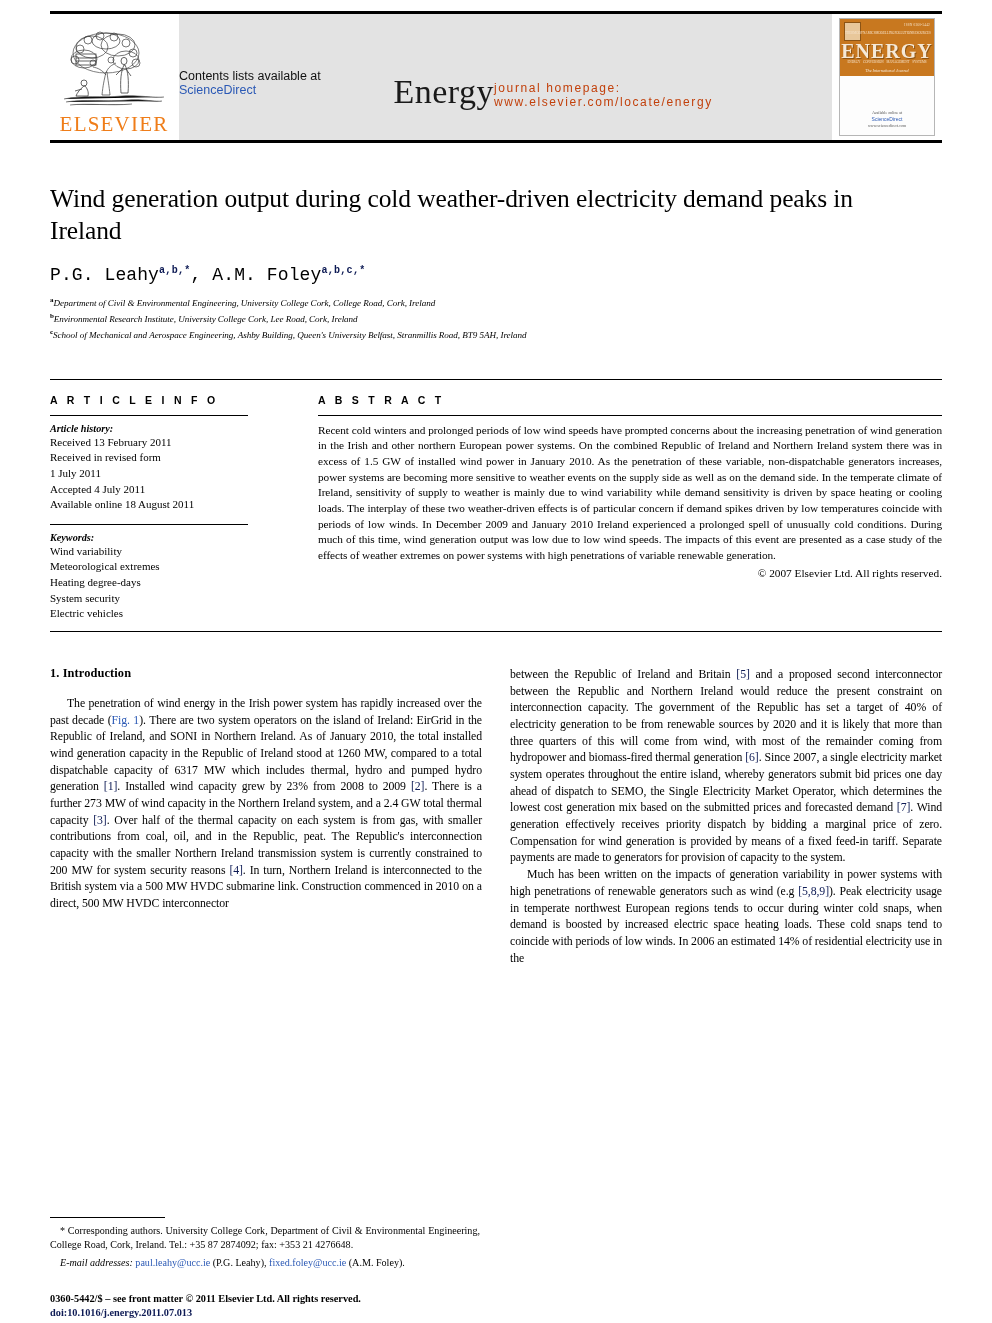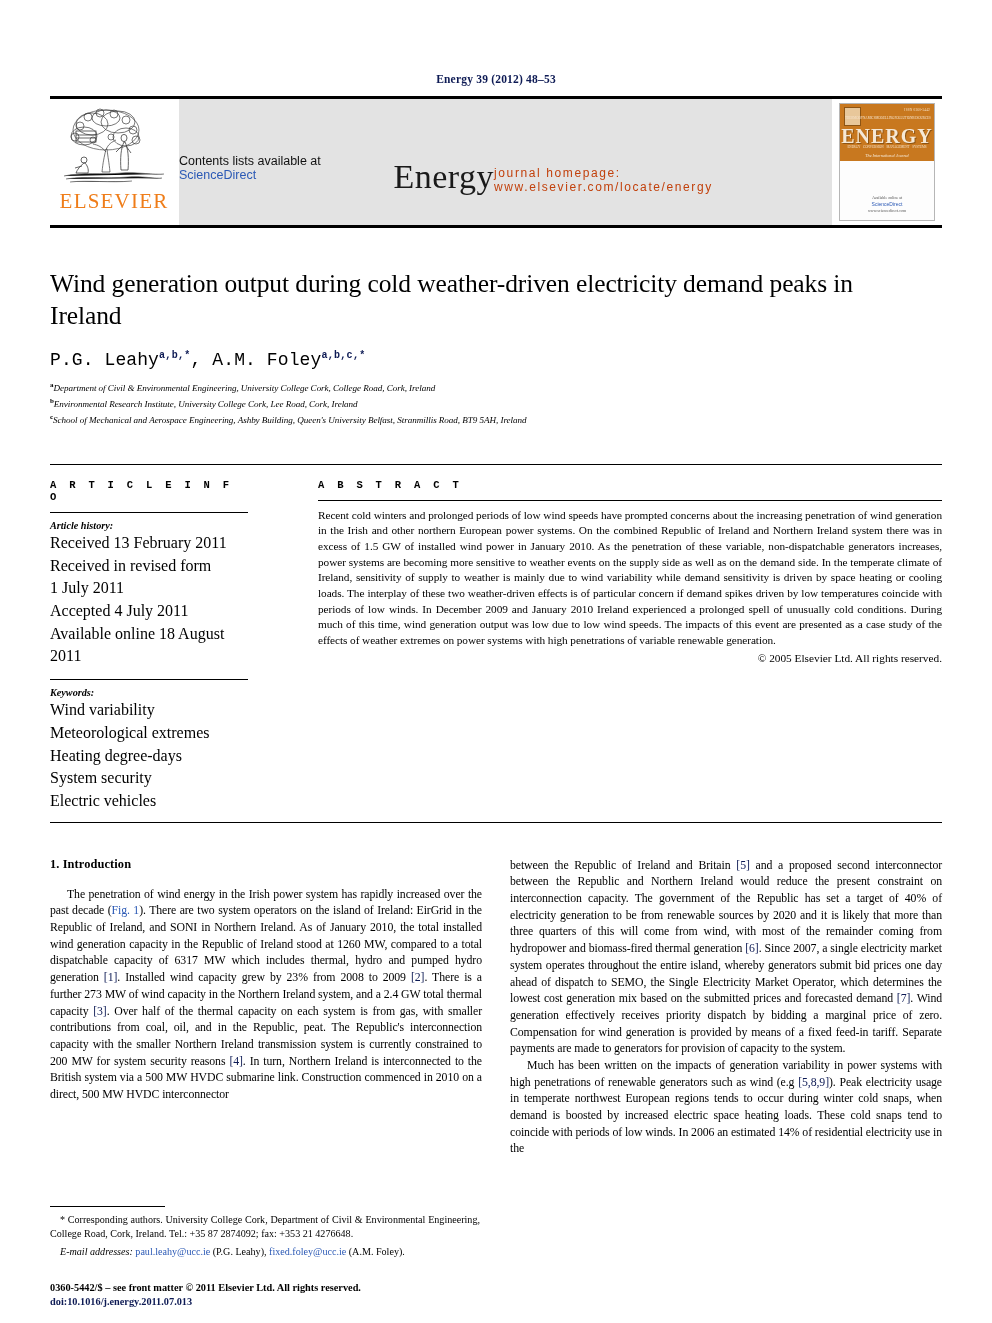--- a/index.html
+++ b/index.html
@@ -41,21 +41,21 @@
     align-items: stretch;
     height: 126px;
   }
   .brand-cell {
     width: 128px;
     flex: 0 0 128px;
     display: flex;
     flex-direction: column;
     align-items: center;
     justify-content: flex-start;
-    padding-top: 5px;
+    padding-top: 13px;
     box-sizing: border-box;
   }
   .tree-emblem { width: 104px; height: 86px; display:block; }
   .elsevier-word {
     font-family: "Liberation Serif", serif;
     font-size: 21px;
     letter-spacing: 1.2px;
     color: #ef7d19;
     line-height: 1;
     margin-top: 1px;
@@ -245,35 +245,35 @@
     padding-right: 20px;
     box-sizing: border-box;
   }
   .col-abstract {
     flex: 1 1 auto;
     padding-top: 14px;
     padding-left: 50px;
     box-sizing: border-box;
   }
   .sec-head {
-    font-family: Liberation Mono, monospace;
+    font-family: Liberation Sans, sans-serif;
     font-size: 10.5px;
     font-weight: bold;
     letter-spacing: 3.3px;
     margin-bottom: 9px;
   }
   .hr-thin { border: 0; border-top: 1px solid #000; margin: 0 0 7px 0; }
   .info-label {
     font-size: 10.2px;
     font-style: italic;
     font-weight: bold;
     margin: 0 0 1px 0;
   }
   .info-line {
-    font-size: 16px;
+    font-size: 11px;
     line-height: 1.42;
   }
   .info-gap { height: 11px; }
   .abstract-body {
     font-size: 11.3px;
     line-height: 1.385;
     text-align: justify;
     letter-spacing: -.08px;
   }
   .abstract-copyright {
@@ -351,21 +351,20 @@
     line-height: 1.38;
     font-weight: bold;
   }
   .imprint .doi { color: #0d1a54; }
 </style>
 </head>
 <body>
 
 <div class="page">
 
-  <div class="running-head">Energy 39 (2012) 48–53</div>
 
   <div class="masthead">
 
     <div class="brand-cell">
       <svg class="tree-emblem" viewBox="0 0 104 86">
         <g stroke="#3d3d3d" stroke-width="0.7" fill="none">
 
           <ellipse cx="44" cy="26" rx="33" ry="20" stroke="#4a4a4a"></ellipse>
           <ellipse cx="30" cy="20" rx="16" ry="11"></ellipse>
           <ellipse cx="56" cy="18" rx="17" ry="11"></ellipse>
@@ -486,21 +485,21 @@
       <div class="info-line">Meteorological extremes</div>
       <div class="info-line">Heating degree-days</div>
       <div class="info-line">System security</div>
       <div class="info-line">Electric vehicles</div>
     </div>
 
     <div class="col-abstract">
       <div class="sec-head">A B S T R A C T</div>
       <hr class="hr-thin">
       <div class="abstract-body">Recent cold winters and prolonged periods of low wind speeds have prompted concerns about the increasing penetration of wind generation in the Irish and other northern European power systems. On the combined Republic of Ireland and Northern Ireland system there was in excess of 1.5 GW of installed wind power in January 2010. As the penetration of these variable, non-dispatchable generators increases, power systems are becoming more sensitive to weather events on the supply side as well as on the demand side. In the temperate climate of Ireland, sensitivity of supply to weather is mainly due to wind variability while demand sensitivity is driven by space heating or cooling loads. The interplay of these two weather-driven effects is of particular concern if demand spikes driven by low temperatures coincide with periods of low winds. In December 2009 and January 2010 Ireland experienced a prolonged spell of unusually cold conditions. During much of this time, wind generation output was low due to low wind speeds. The impacts of this event are presented as a case study of the effects of weather extremes on power systems with high penetrations of variable renewable generation.</div>
-      <div class="abstract-copyright">© 2005 Elsevier Ltd. All rights reserved.</div>
+      <div class="abstract-copyright">© 2007 Elsevier Ltd. All rights reserved.</div>
     </div>
   </div>
 
   <div class="rule-after-abstract"></div>
 
   <div class="body-cols">
 
     <div class="bcol">
       <div class="body-head">1. Introduction</div>
       <p class="para"><span>The penetration of wind energy in the Irish power system has rapidly increased over the past decade (</span><span class="cite-link">Fig. 1</span><span>). There are two system operators on the island of Ireland: EirGrid in the Republic of Ireland, and SONI in Northern Ireland. As of January 2010, the total installed wind generation capacity in the Republic of Ireland stood at 1260 MW, compared to a total dispatchable capacity of 6317 MW which includes thermal, hydro and pumped hydro generation </span><span class="cite">[1]</span><span>. Installed wind capacity grew by 23% from 2008 to 2009 </span><span class="cite">[2]</span><span>. There is a further 273 MW of wind capacity in the Northern Ireland system, and a 2.4 GW total thermal capacity </span><span class="cite">[3]</span><span>. Over half of the thermal capacity on each system is from gas, with smaller contributions from coal, oil, and in the Republic, peat. The Republic's interconnection capacity with the smaller Northern Ireland transmission system is currently constrained to 200 MW for system security reasons </span><span class="cite">[4]</span><span>. In turn, Northern Ireland is interconnected to the British system via a 500 MW HVDC submarine link. Construction commenced in 2010 on a direct, 500 MW HVDC interconnector</span></p>

